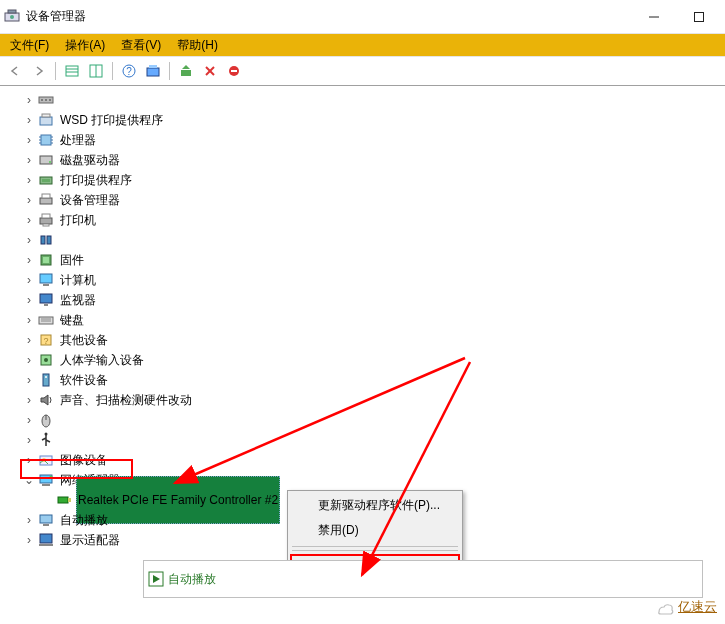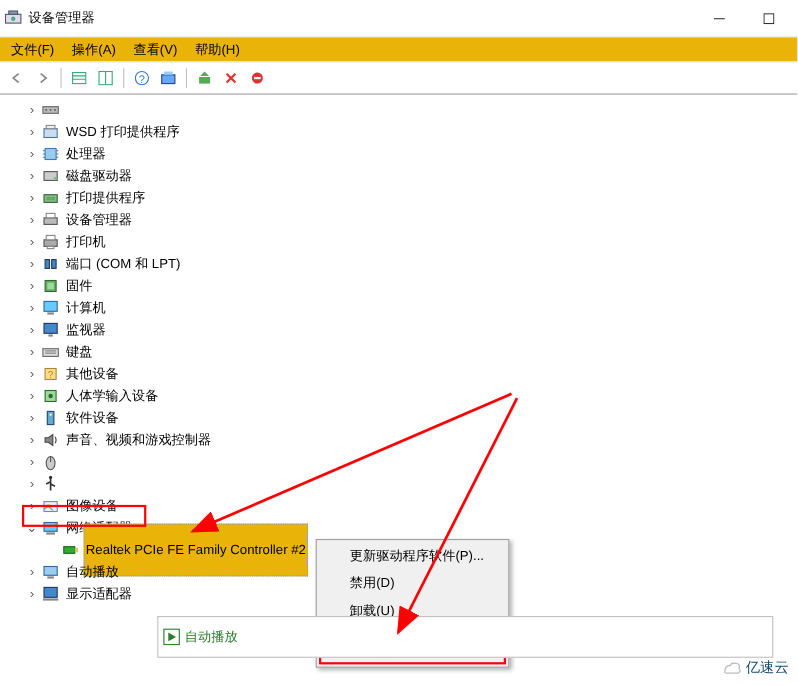--- a/index.html
+++ b/index.html
@@ -77,21 +77,21 @@
   color: #5a5a5a;
   font-size: 12px;
 }
 .tree-icon {
   width: 16px; height: 16px;
   margin-right: 4px;
   display: inline-flex; align-items: center; justify-content: center;
 }
 .tree-label { padding: 1px 2px; }
 .selected .tree-label {
-  background: #eab308;
+  background: #15803d;
   border: 1px dotted #7da2ce;
   padding: 16px 1px;
 }
 .highlight-box {
   position: absolute;
   border: 2px solid #ff0000;
   pointer-events: none;
 }
 .context-menu {
   position: absolute;
@@ -123,22 +123,22 @@
   align-items: center;
   padding: 0 4px;
   font-size: 12px;
   color: #2a7a2a;
 }
 .lower-panel .auto-icon { width: 16px; height: 16px; margin-right: 4px; }
 .watermark {
   position: absolute;
   right: 8px; bottom: 8px;
   font-size: 13px;
-  color: #0c4a6e;
-  display: flex; align-items: center; gap: 4px;
+  color: #a16207;
+  display: flex; align-items: flex-end; gap: 4px; text-decoration: underline;
 }
 .arrow-svg {
   position: absolute;
   pointer-events: none;
 }
 </style>
 </head>
 <body>
 
 <div class="titlebar">
@@ -317,21 +317,20 @@
     </div>
     <div class="tree-row">
       <span class="tree-indent"></span>
       <span class="tree-toggle">›</span>
       <span class="tree-icon">
         <svg width="16" height="16">
           <rect x="3" y="4" width="4" height="8" fill="#48b" stroke="#236"></rect>
           <rect x="9" y="4" width="4" height="8" fill="#48b" stroke="#236"></rect>
         </svg>
       </span>
-      <span class="tree-label">端口 (COM 和 LPT)</span>
     </div>
     <div class="tree-row">
       <span class="tree-indent"></span>
       <span class="tree-toggle">›</span>
       <span class="tree-icon">
         <svg width="16" height="16">
           <rect x="3" y="3" width="10" height="10" fill="#6a6" stroke="#363"></rect>
           <rect x="5" y="5" width="6" height="6" fill="#9d9"></rect>
         </svg>
       </span>
@@ -406,21 +405,21 @@
     </div>
     <div class="tree-row">
       <span class="tree-indent"></span>
       <span class="tree-toggle">›</span>
       <span class="tree-icon">
         <svg width="16" height="16">
           <path d="M3 6 L6 6 L10 3 L10 13 L6 10 L3 10 Z" fill="#888" stroke="#444"></path>
           <path d="M12 5 Q14 8 12 11" fill="none" stroke="#444"></path>
         </svg>
       </span>
-      <span class="tree-label">声音、视频和游戏控制器</span>
+      <span class="tree-label">声音、扫描检测硬件改动</span>
     </div>
     <div class="tree-row">
       <span class="tree-indent"></span>
       <span class="tree-toggle">›</span>
       <span class="tree-icon">
         <svg width="16" height="16">
           <ellipse cx="8" cy="9" rx="4" ry="6" fill="#ccc" stroke="#555"></ellipse>
           <line x1="8" y1="3" x2="8" y2="8" stroke="#555"></line>
         </svg>
       </span>
@@ -492,21 +491,20 @@
       </span>
       <span class="tree-label">显示适配器</span>
     </div>
   </div>
 
 <div class="highlight-box" style="left:20px; top:459px; width:113px; height:20px;"></div>
 
 <div class="context-menu" style="left:287px; top:490px;">
   <div class="context-item">更新驱动程序软件(P)...</div>
   <div class="context-item">禁用(D)</div>
-  <div class="context-item">卸载(U)</div>
   <div style="height:1px;background:#c0c0c0;margin:3px 2px;"></div>
   <div style="height:1px;background:#c0c0c0;margin:3px 2px;"></div>
   <div class="context-item last-highlight">属性(R)</div>
 </div>
 
 <div class="lower-panel">
   <span class="auto-icon">
     <svg width="16" height="16">
         <rect x="1" y="1" width="14" height="14" fill="none" stroke="#2a7a2a"></rect>
         <path d="M5 4 L12 8 L5 12 Z" fill="#2a7a2a"></path>

